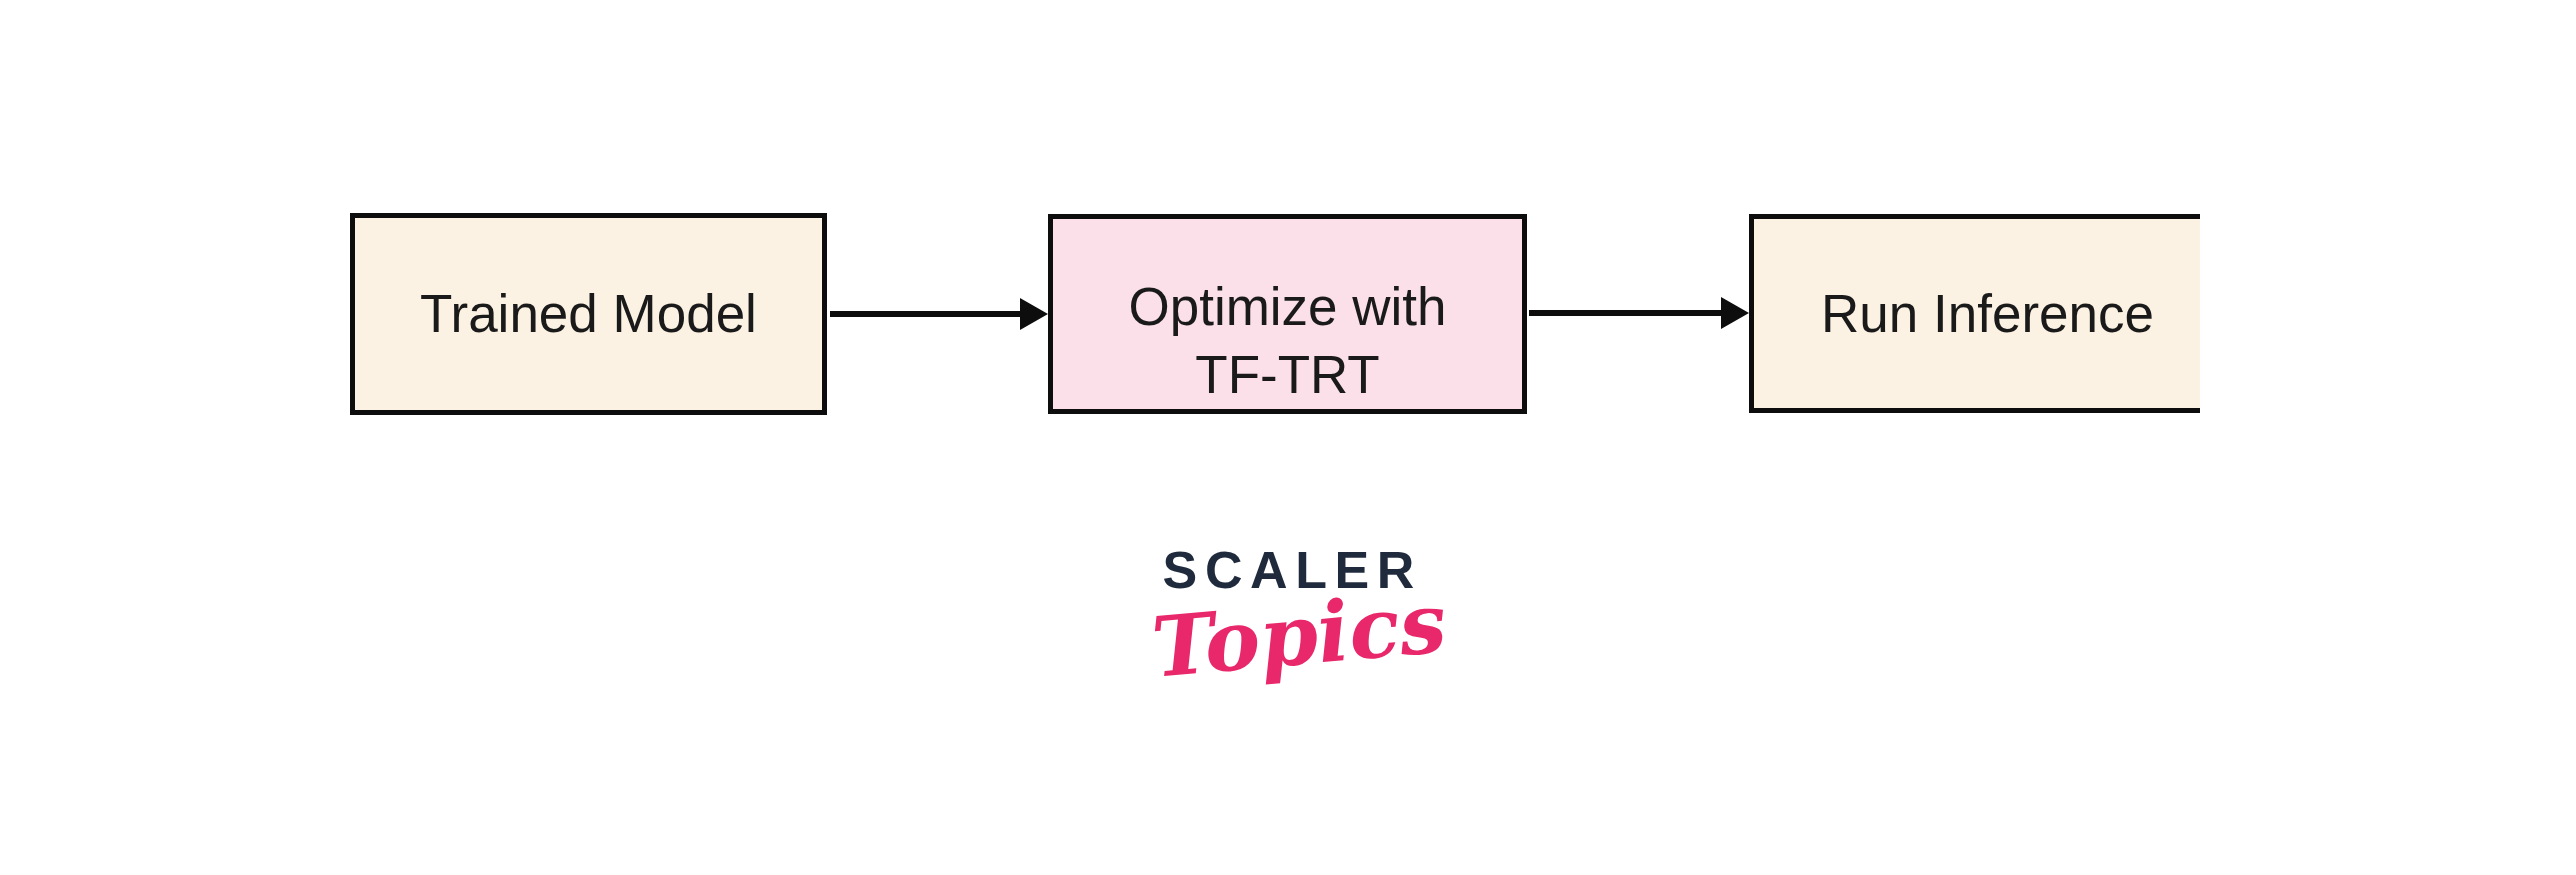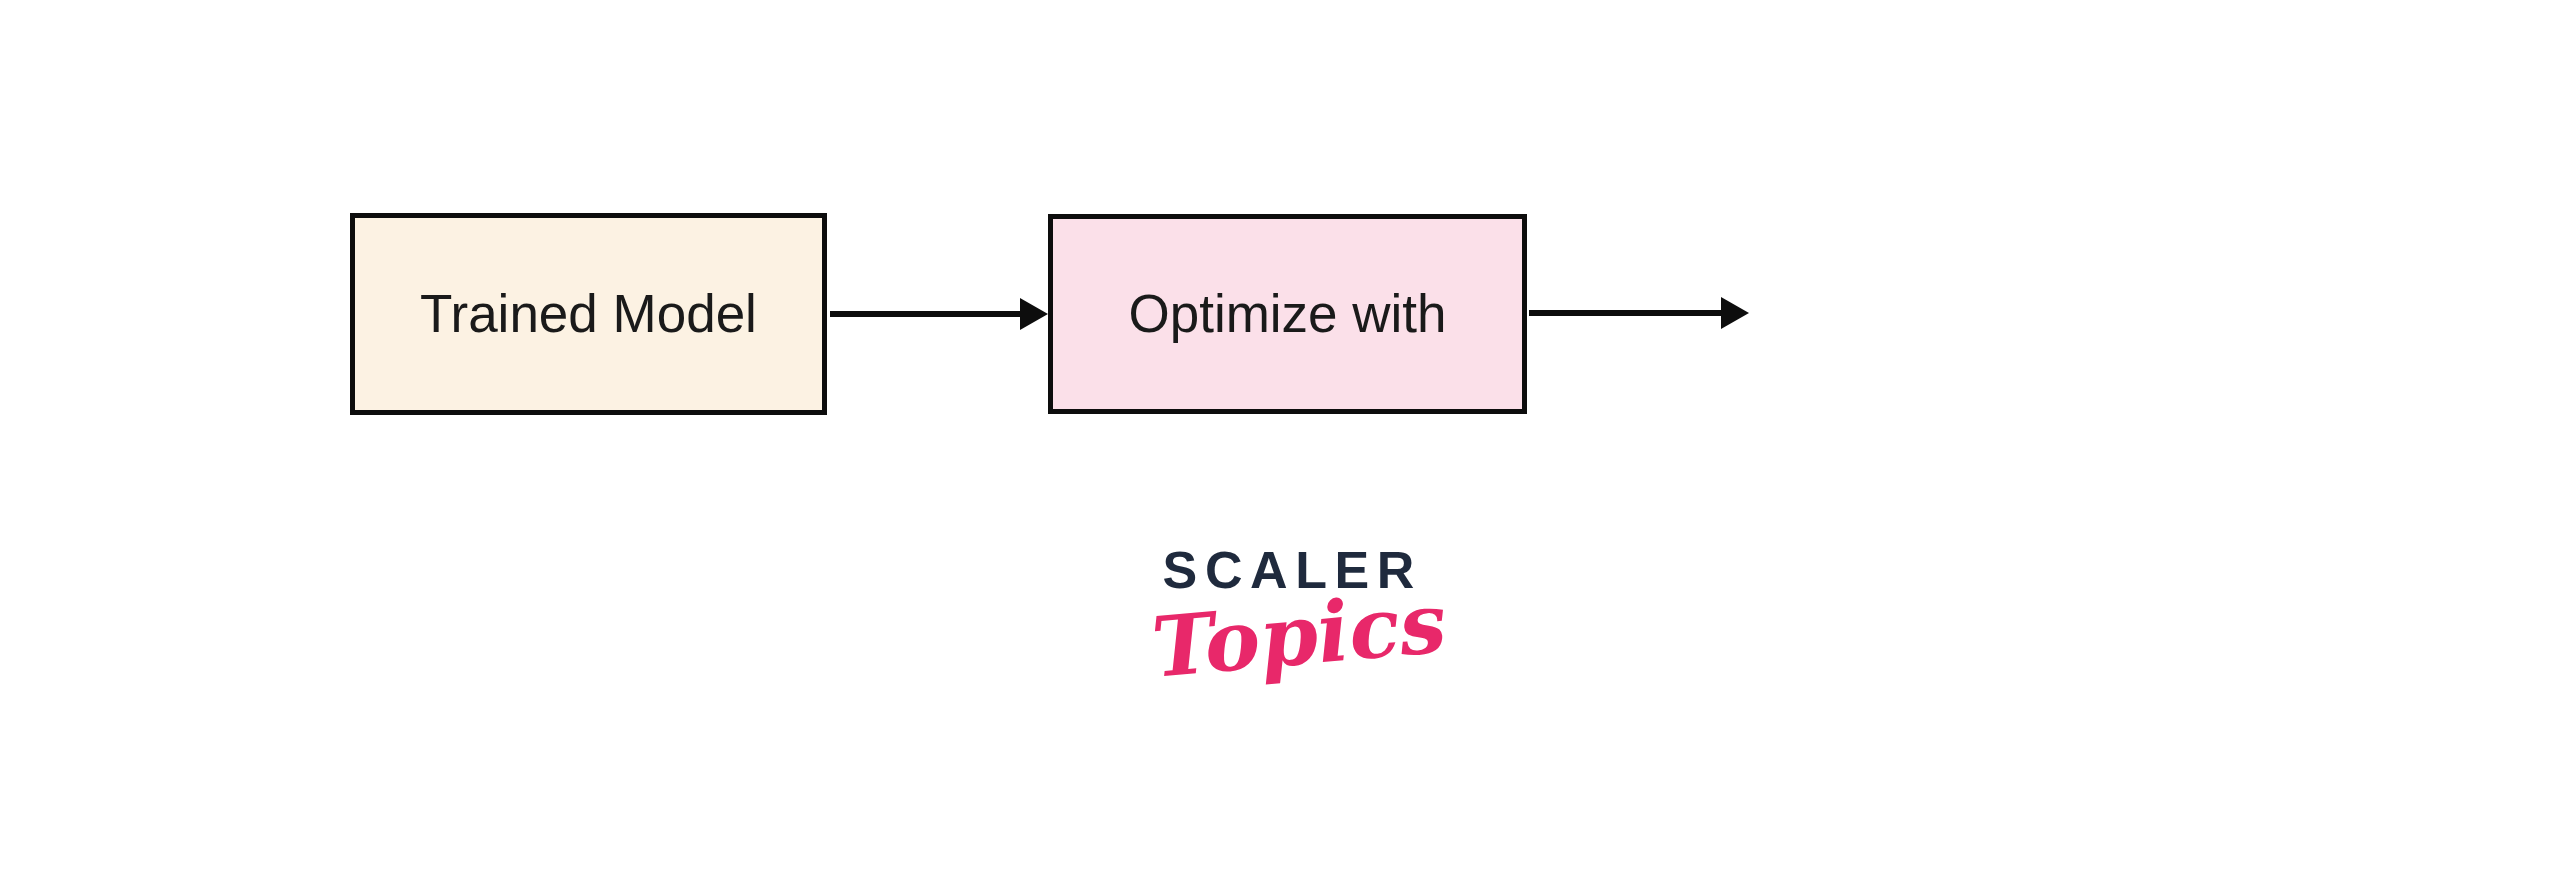--- a/index.html
+++ b/index.html
@@ -20,21 +20,21 @@
     display: flex;
     flex-direction: column;
     align-items: center;
     justify-content: center;
     text-align: center;
     font-size: 53px;
     line-height: 68px;
     color: #1a1a1a;
   }
   .node-cream { background: #fcf2e3; }
-  .node-pink  { background: #fbe0e9; }
+  .node-pink  { background: #fbe0e9; justify-content: flex-end; }
   #node-1 { left: 350px;  top: 213px; width: 477px; height: 202px; }
   #node-2 { left: 1048px; top: 214px; width: 479px; height: 200px; }
   #node-3 { left: 1749px; top: 214px; width: 477px; height: 199px; }
 
   
   .edge { position: absolute; height: 33px; }
   .edge .shaft {
     position: absolute;
     left: 0; right: 18px; top: 50%;
     transform: translateY(-50%);
@@ -91,27 +91,31 @@
     <span>Trained Model</span>
   </div>
 
   <div class="edge" id="edge-1">
     <div class="shaft"></div>
     <div class="head"></div>
   </div>
 
   <div class="node node-pink" id="node-2">
     <span>Optimize with</span>
+    <span>TF-TRT</span>
   </div>
 
   <div class="edge" id="edge-2">
     <div class="shaft"></div>
     <div class="head"></div>
   </div>
 
+  <div class="node node-cream" id="node-3">
+    <span>Run Inference</span>
+  </div>
 
   <div class="logo">
     <span class="logo-brand">SCALER</span>
     <span class="logo-sub">Topics</span>
   </div>
 
 </div>
 
 
 </body></html>

